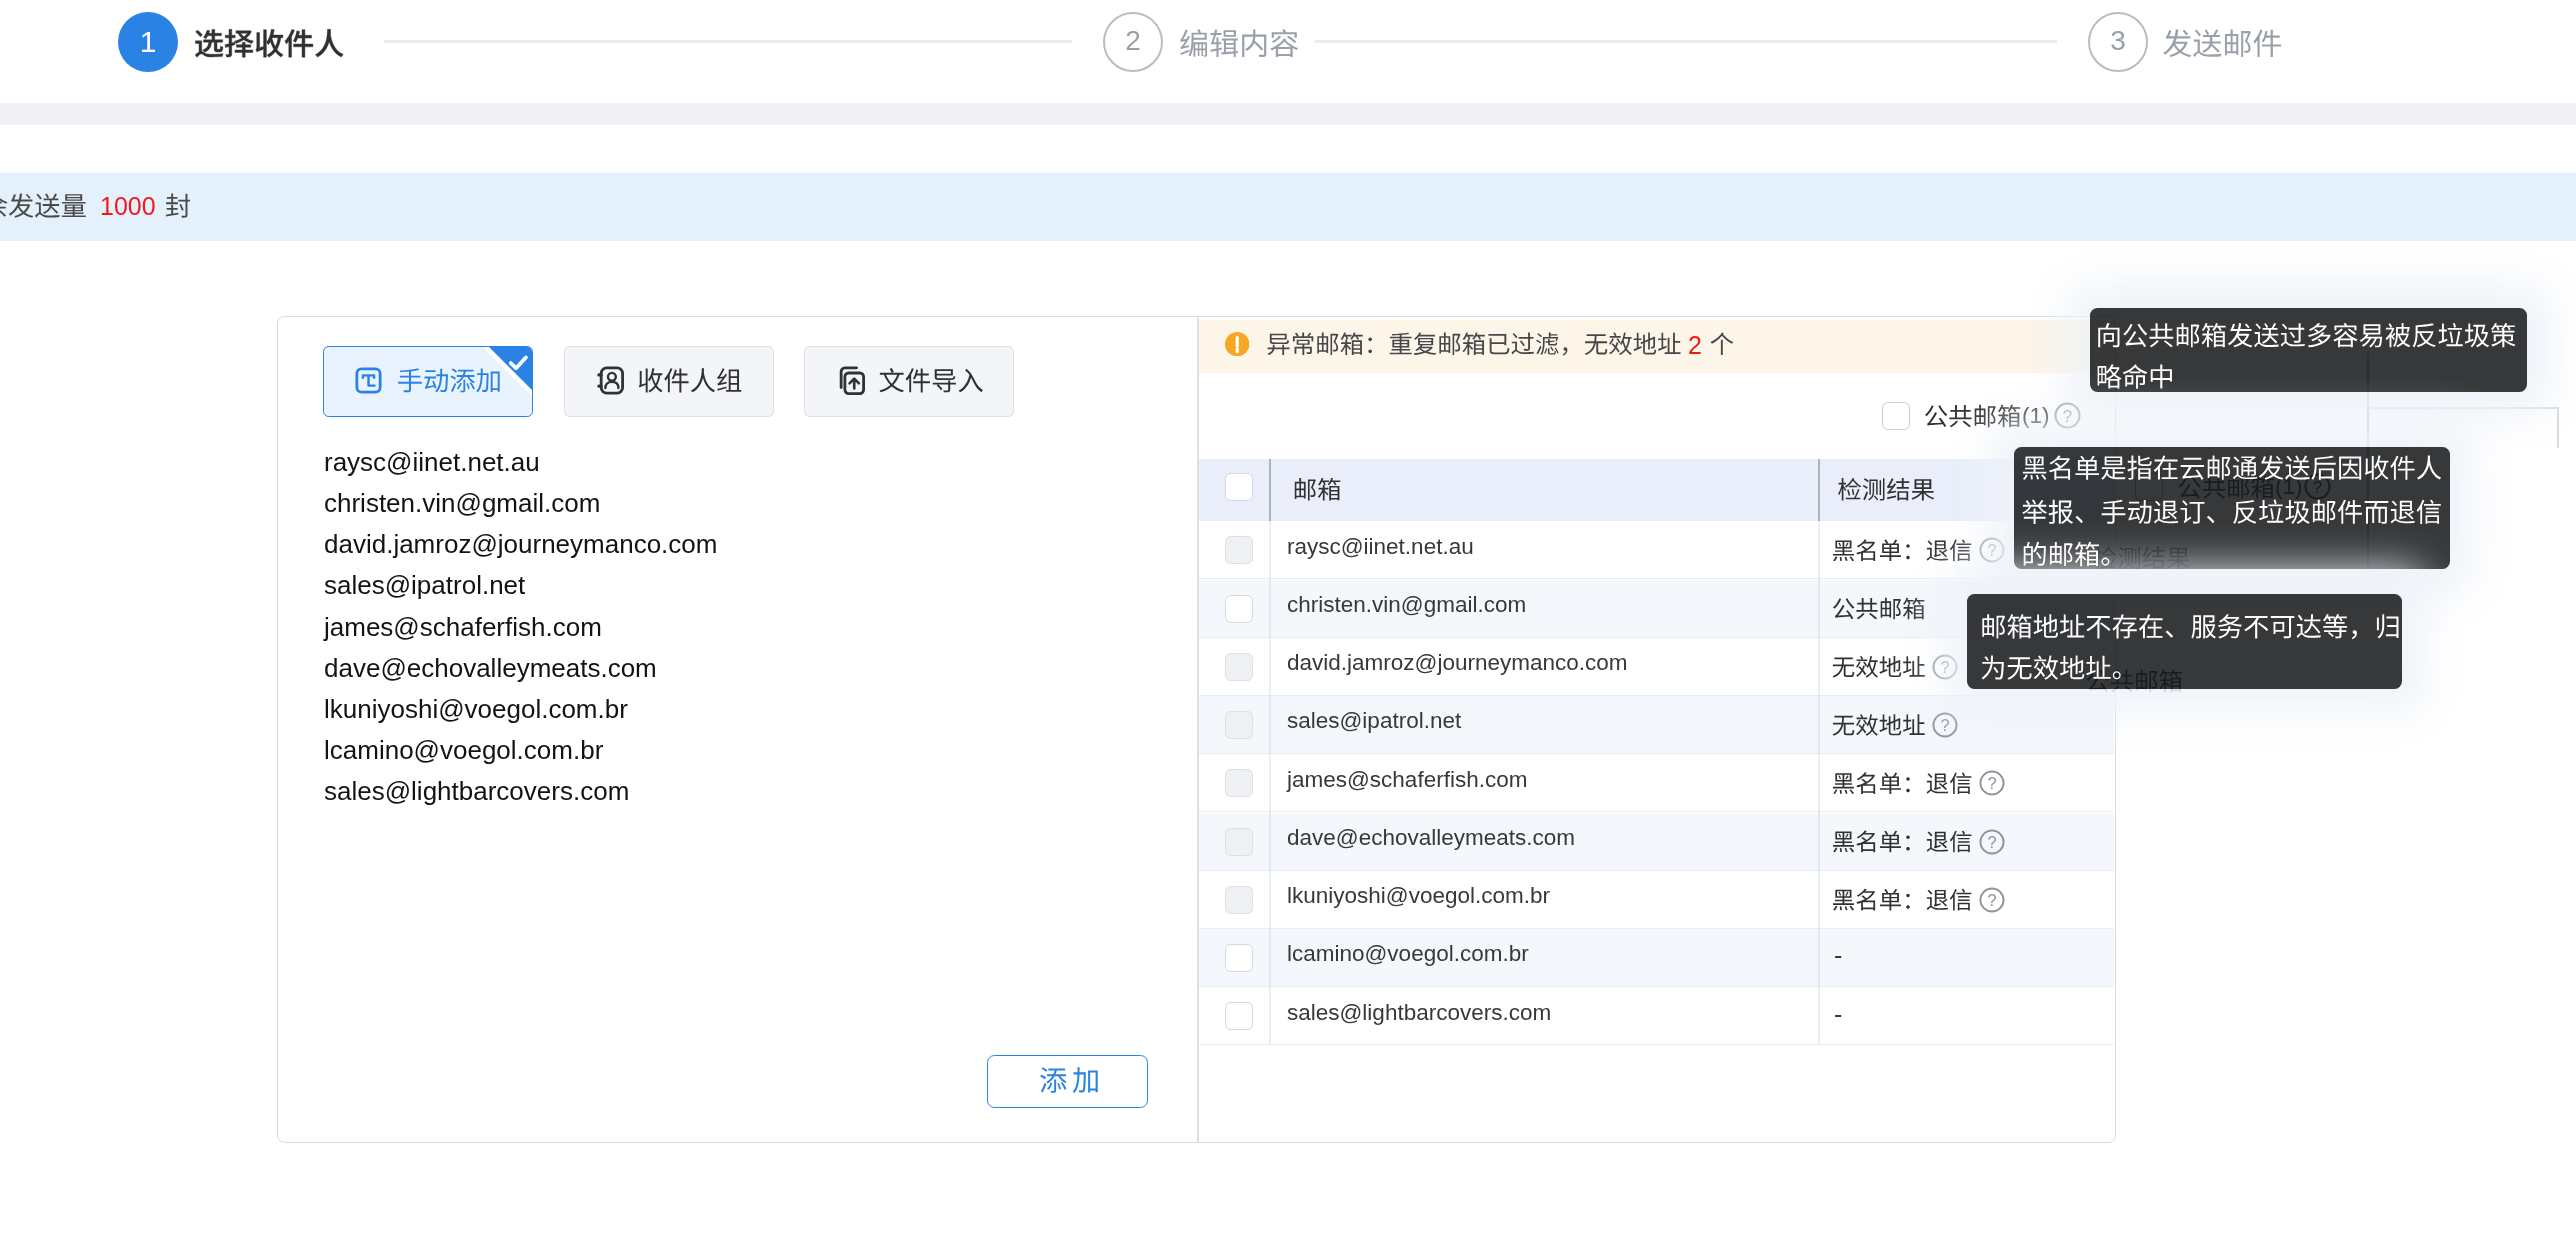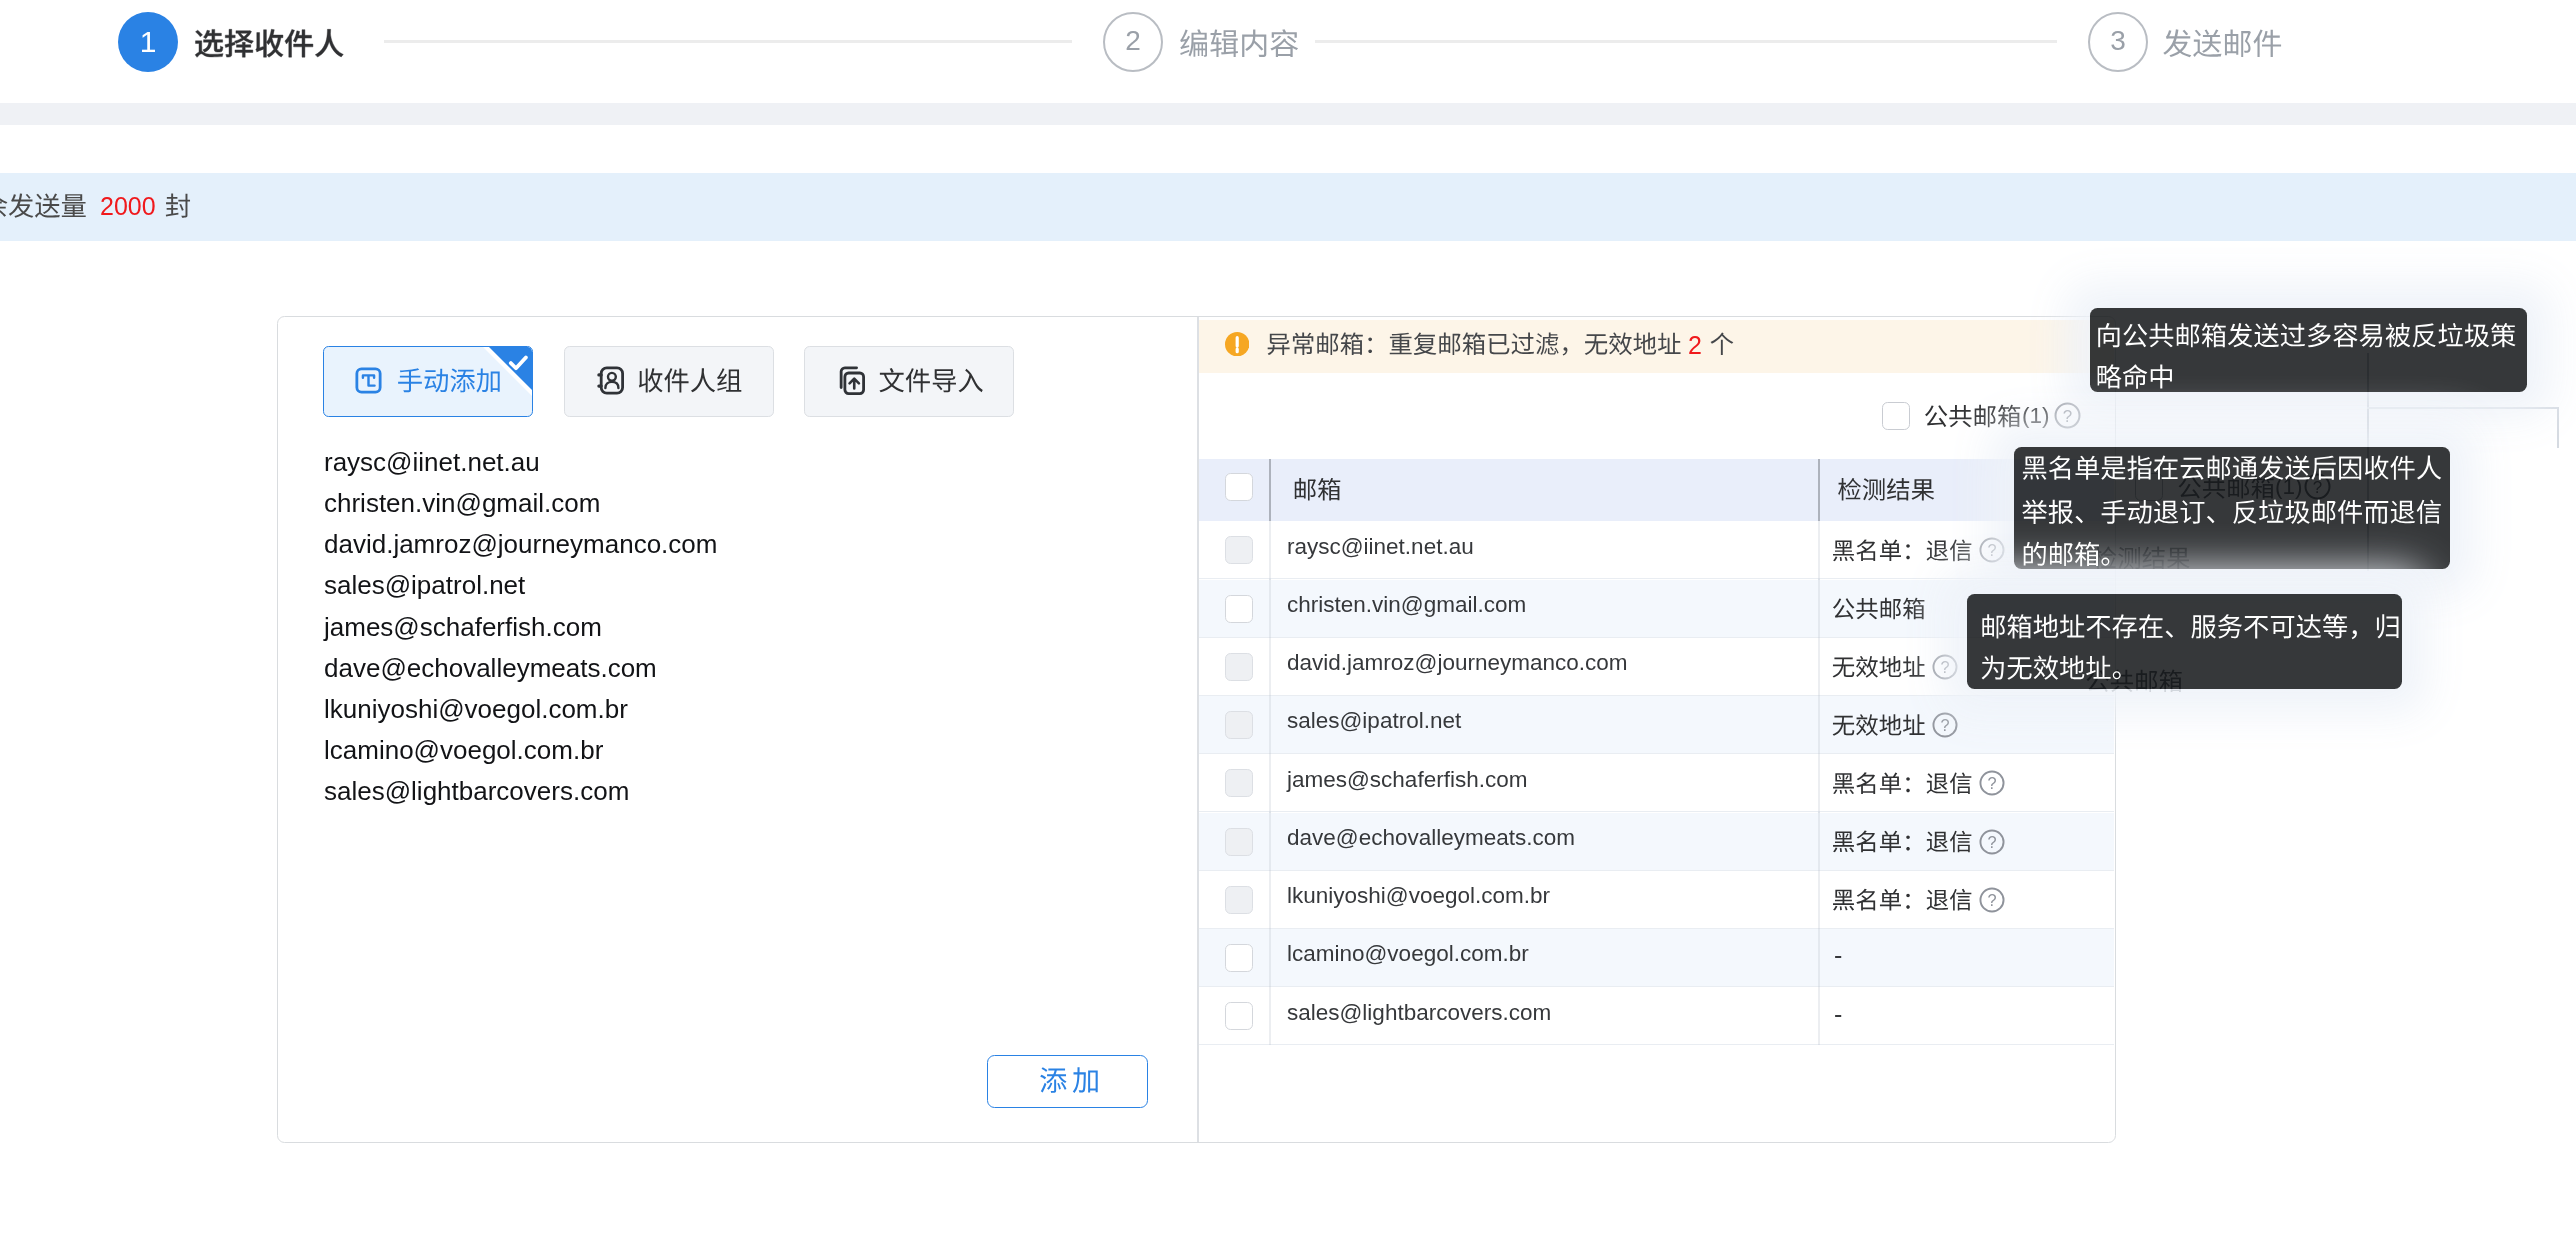--- a/index.html
+++ b/index.html
@@ -2,21 +2,21 @@
 <html style="font-size:15px"><head><meta charset="utf-8"><style>
 *{margin:0;padding:0;box-sizing:border-box}
 html,body{width:2576px;height:1249px;background:#fff;overflow:hidden;
  font-family:"Liberation Sans",sans-serif;position:relative}
 .abs{position:absolute}
 .svgov{position:absolute;left:0;top:0;width:2576px;height:1249px;pointer-events:none}
 </style></head><body>
 
 <div class="abs" style="left:0;top:103px;width:2576px;height:21.6px;background:#eff1f5"></div>
 <div class="abs" style="left:0;top:173px;width:2576px;height:68px;background:#e4f0fb"></div>
-<div class="abs" style="left:100px;top:192px;font-size:25px;color:#f0191c">2000</div>
+<div class="abs" style="left:100px;top:192px;font-size:25px;color:#f0191c">1000</div>
 <div class="abs" style="left:118px;top:12.2px;width:60px;height:60px;border-radius:50%;background:#2a82e4;color:#fff;font-size:30px;text-align:center;line-height:60px">1</div>
 <div class="abs" style="left:384px;top:40px;width:688px;height:2.8px;background:#ececec"></div>
 <div class="abs" style="left:1103px;top:12.2px;width:60px;height:60px;border-radius:50%;background:#fff;border:2.8px solid #b9bdc3;color:#9aa0a8;font-size:28px;text-align:center;line-height:54px">2</div>
 <div class="abs" style="left:1315px;top:40px;width:742px;height:2.8px;background:#ececec"></div>
 <div class="abs" style="left:2088px;top:12.2px;width:60px;height:60px;border-radius:50%;background:#fff;border:2.8px solid #b9bdc3;color:#9aa0a8;font-size:28px;text-align:center;line-height:54px">3</div>
 <div class="abs" style="left:277px;top:316px;width:1839px;height:827px;background:#fff;border:1.9px solid #d9dcdf;border-radius:7.5px"></div>
 <div class="abs" style="left:1197px;top:317px;width:1.9px;height:825px;background:#dde0e4"></div>
 <div class="abs" style="left:323px;top:346px;width:210px;height:71px;background:#e9f3fd;border:1.9px solid #2a82e4;border-radius:5.6px;overflow:hidden">
     <div class="abs" style="right:0;top:0;width:0;height:0;border-top:49px solid #fff;border-left:49px solid transparent"></div>
     <div class="abs" style="right:0;top:0;width:0;height:0;border-top:43px solid #2a82e4;border-left:43px solid transparent"></div>

